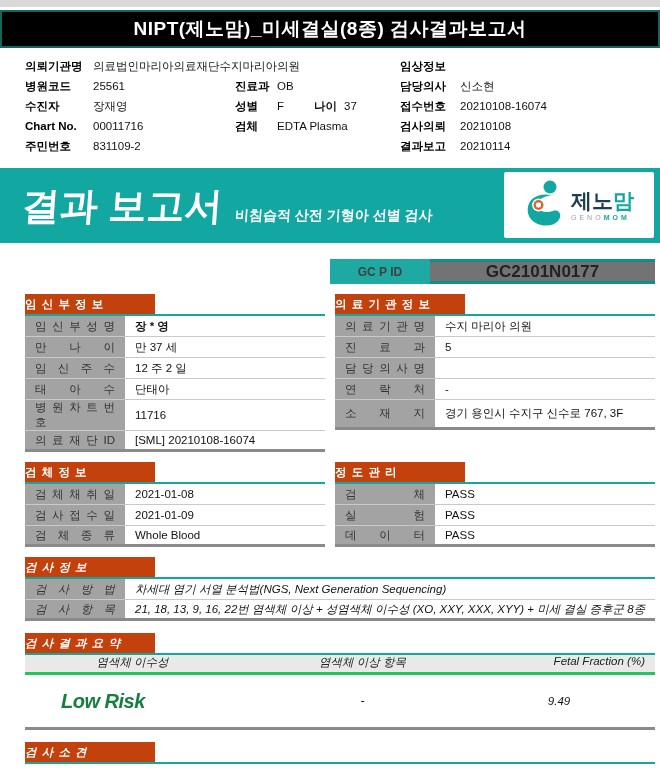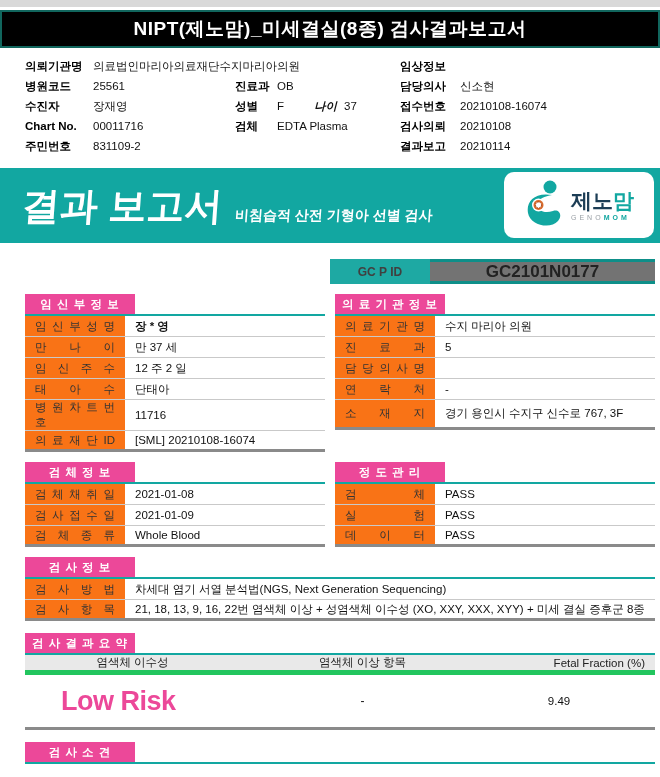--- a/index.html
+++ b/index.html
@@ -16,70 +16,70 @@
   .title-bar .title { color:#fff; font-size:19px; font-weight:bold; letter-spacing:.5px; }
 
   
   .info-section { position:relative; height:120px; font-size:11.5px; }
   .ifr { display:flex; height:20px; align-items:center; }
   .ifr .lab { font-weight:bold; color:#000; }
   .info-left { position:absolute; left:25px; top:8px; width:330px; }
   .info-left .lab { width:68px; }
   .info-mid { position:absolute; left:235px; top:28px; width:220px; }
   .info-mid .lab { width:42px; }
-  .info-mid .lab2 { font-weight:bold; width:30px; margin-left:30px;font-style:italic; }
+  .info-mid .lab2 { font-weight:bold; width:30px; margin-left:30px; }
   .info-right { position:absolute; left:400px; top:8px; width:250px; }
   .info-right .lab { width:60px; }
 
   
   .banner {
     height:75px; background:#12a7a1; position:relative; display:flex;
     align-items:center; padding-left:22px;
   }
   .banner-title { font-size:38px; font-weight:bold; color:#fff; transform:skewX(-4deg); line-height:1; }
   .banner-sub { font-size:14px; font-weight:bold; color:#fff; margin:20px 0 0 12px; transform:skewX(-4deg); }
   .logo-box {
     position:absolute; right:6px; top:4px; width:150px; height:66px; background:#fff;
-    border-radius:10px; display:flex; align-items:center; justify-content:center; gap:5px;
+    border-radius:2px; display:flex; align-items:center; justify-content:center; gap:5px;
   }
   .logo-text { line-height:1; }
   .logo-kor { font-size:21px; font-weight:bold; }
   .logo-kor .ka { color:#1c3d55; } .logo-kor .kb { color:#12a7a1; }
   .logo-eng { font-size:7px; letter-spacing:3px; margin-top:3px; }
   .logo-eng .ea { color:#9aa0a6; } .logo-eng .eb { color:#12a7a1; font-weight:bold; }
 
   
   .gcpid-row { width:325px; margin:16px 5px 0 auto; display:flex; height:25px; }
   .gcpid-label { width:100px; background:#1ea9a3; color:#404040; font-weight:bold; font-size:12px;
     display:flex; align-items:center; justify-content:center; }
   .gcpid-value { flex:1; border-top:3px solid #0e8f89; border-bottom:3px solid #0e8f89; background:#737373;
     display:flex; align-items:center; justify-content:center; font-weight:bold; font-size:17px; color:#222; }
 
   
   .cols { display:flex; margin:10px 5px 0 25px; gap:10px; }
   .col-a { width:300px; } .col-b { flex:1; }
-  .full { margin:10px 5px 12px 25px; }
+  .full { margin:10px 5px 12px 25px;font-style:italic; }
   .sec-head { border-bottom:2px solid #12a7a1; line-height:0; }
-  .badge { display:inline-block; background:#ec4899; color:#fff; font-weight:bold; font-size:11.5px;
-    line-height:normal; padding:3px 0 2px; width:110px; text-align:center; letter-spacing:1px; }
+  .badge { display:inline-block; background:#c2410c; color:#fff; font-weight:bold; font-size:11.5px;
+    line-height:normal; padding:3px 0 2px; width:130px; text-align:left; letter-spacing:1px; }
   .trow { display:flex; align-items:center; min-height:21px; border-bottom:1px solid #c9c9c9; font-size:11.5px; }
   .trow.last { border-bottom:3px solid #8a8a8a; }
   .trow.tall { min-height:30px; }
-  .tlabel { width:100px; padding:0 10px; text-align:justify; text-align-last:justify; color:#333; background:#f97316; align-self:stretch; display:flex; align-items:center;justify-content:flex-end; }
+  .tlabel { width:100px; padding:0 10px; text-align:justify; text-align-last:justify; color:#333; background:#a3a3a3; align-self:stretch; display:flex; align-items:center;justify-content:flex-end; }
   .tlabel span{ width:100%; text-align:justify; text-align-last:justify; }
   .tvalue { flex:1; padding-left:10px; color:#111; }
   .bold { font-weight:bold; }
 
   
-  .sum-cols { display:flex; height:20px; background:#e9e9e9; border-bottom:5px solid #22c55e;
-    align-items:center; font-size:11.5px; color:#222; }
+  .sum-cols { display:flex; height:20px; background:#e9e9e9; border-bottom:3px solid #22c55e;
+    align-items:flex-start; font-size:11.5px; color:#222; }
   .sc1 { width:215px; text-align:center; } .sc2 { width:245px; text-align:center; }
   .sc3 { flex:1; text-align:right; padding-right:10px; }
   .sum-result { display:flex; align-items:center; height:55px; border-bottom:3px solid #8a8a8a; }
-  .lowrisk { width:215px; padding-left:36px; font-size:27px; font-weight:bold; color:#ec4899; letter-spacing:-.5px; }
+  .lowrisk { width:215px; padding-left:36px; font-size:20px; font-weight:bold; color:#15803d; letter-spacing:-.5px; }
   .sr2 { width:245px; text-align:center; font-size:12px; } .sr3 { flex:1; text-align:center; padding-right:22px; font-size:11.5px; }
 
   
   .opinion-text { margin:9px 5px 0 22px; font-size:11.5px; line-height:1.55; color:#111; }
 </style>
 </head>
 <body>
 
 <div class="page">
 

